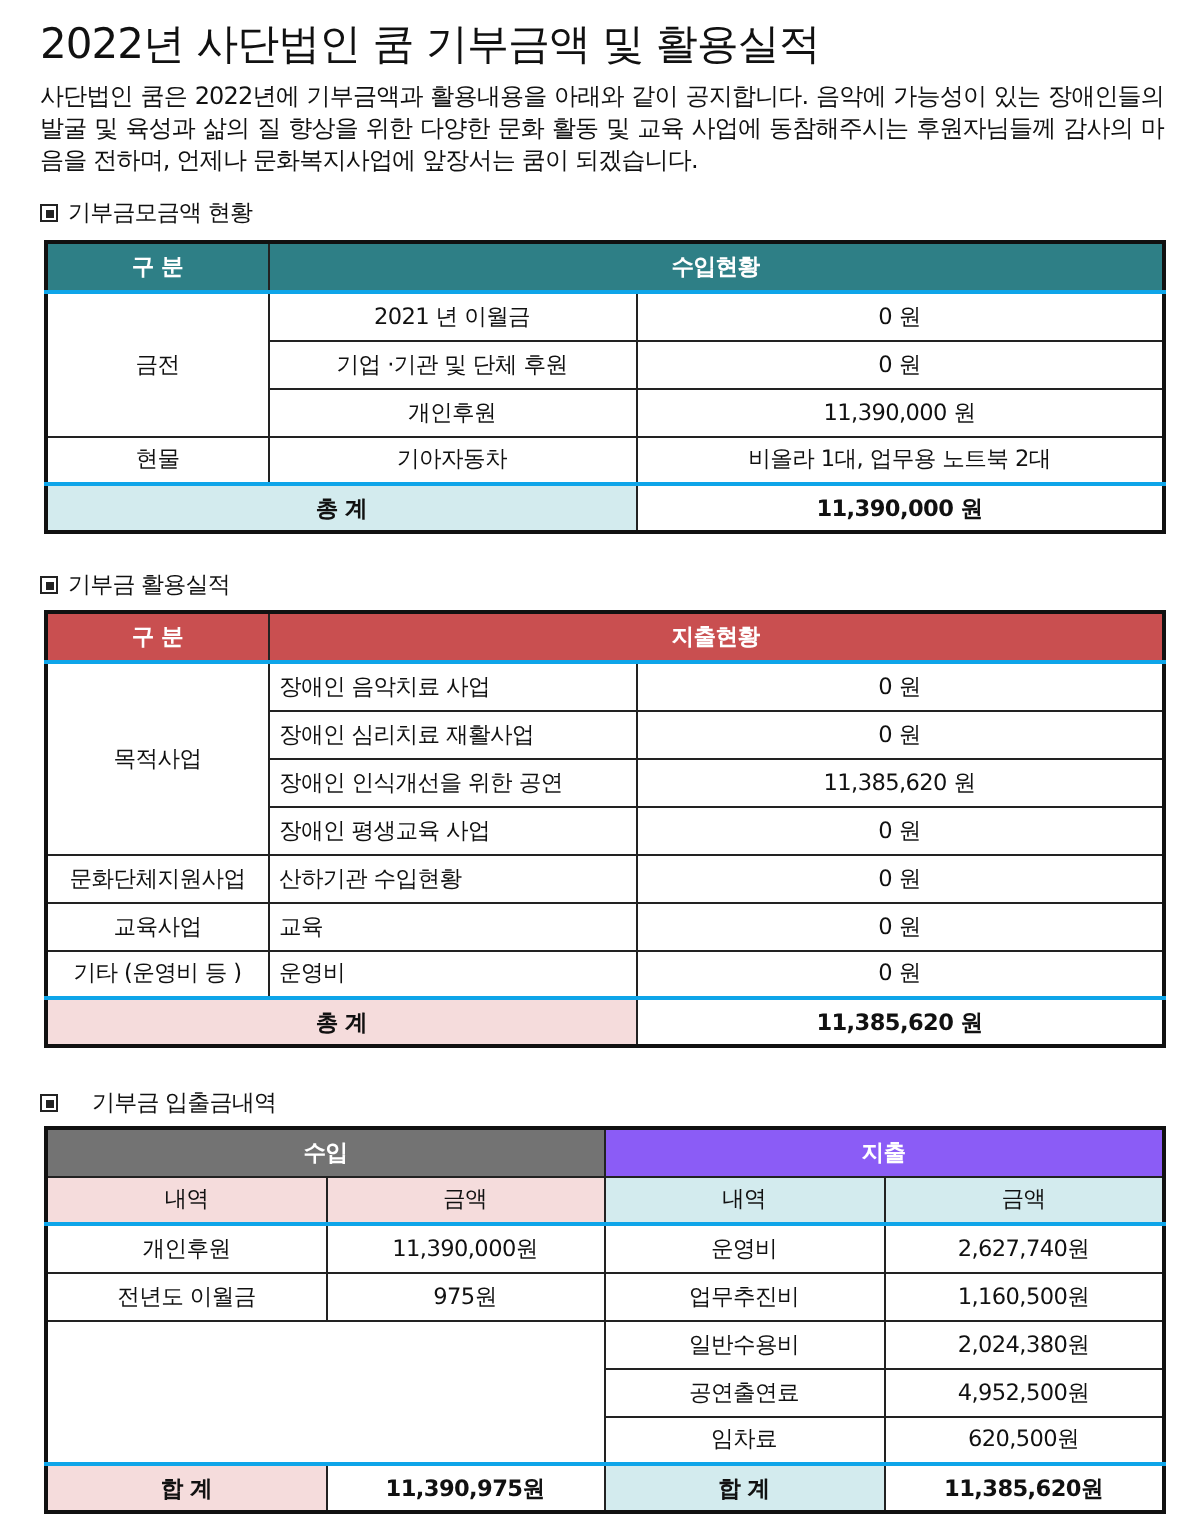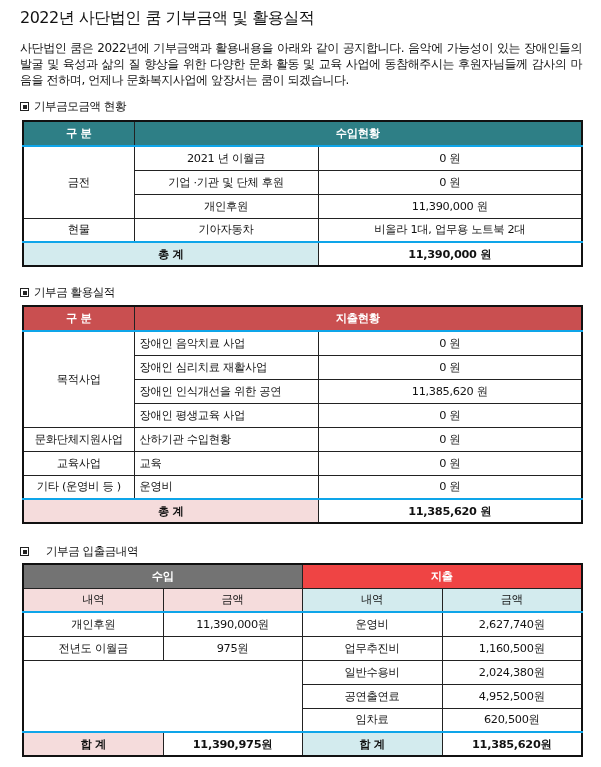--- a/index.html
+++ b/index.html
@@ -3,21 +3,21 @@
 <meta charset="utf-8">
 <style>
   * { box-sizing: border-box; margin: 0; padding: 0; }
   body {
     width: 601px; height: 767px; background: #ffffff;
     font-family: "DejaVu Sans", "Liberation Sans", sans-serif;
     color: #111; position: relative; overflow: hidden;
   }
   .title {
     position: absolute; left: 20px; top: 8px;
-    font-size: 16px; font-weight: normal; letter-spacing: -0.5px;
+    font-size: 21px; font-weight: normal; letter-spacing: -0.5px;
   }
   .intro {
     position: absolute; left: 20px; top: 40px; width: 562px;
     font-size: 12px; line-height: 16px; text-align: justify;
     letter-spacing: -0.4px;
   }
   .section-label {
     position: absolute; left: 20px; font-size: 11.5px; letter-spacing: -0.4px;
     display: flex; align-items: center;
   }
@@ -41,21 +41,21 @@
   .r { text-align: center; }
   .l { text-align: left; }
   .dash-b { border-bottom: 1px dashed #777; }
   .thick-top td, .thick-top th { border-top: 2px solid #0ea5e9; }
   .tot-teal { background: #d3ebee; font-weight: bold; }
   .tot-red { background: #f5dcdc; font-weight: bold; }
   .b { font-weight: bold; }
   .sub-red { background: #f5dcdc; }
   .sub-teal { background: #d3ebee; }
   th.hd-red { background: #737373; }
-  th.hd-teal { background: #ef4444; }
+  th.hd-teal { background: #8b5cf6; }
 </style>
 </head>
 <body>
 
 <div class="title">2022년 사단법인 쿰 기부금액 및 활용실적</div>
 <div class="intro">사단법인 쿰은 2022년에 기부금액과 활용내용을 아래와 같이 공지합니다. 음악에 가능성이 있는 장애인들의 발굴 및 육성과 삶의 질 향상을 위한 다양한 문화 활동 및 교육 사업에 동참해주시는 후원자님들께 감사의 마음을 전하며, 언제나 문화복지사업에 앞장서는 쿰이 되겠습니다.</div>
 
 <div class="section-label" style="top:99px;">
   <span class="sq"></span>
   <span>기부금모금액 현황</span>

